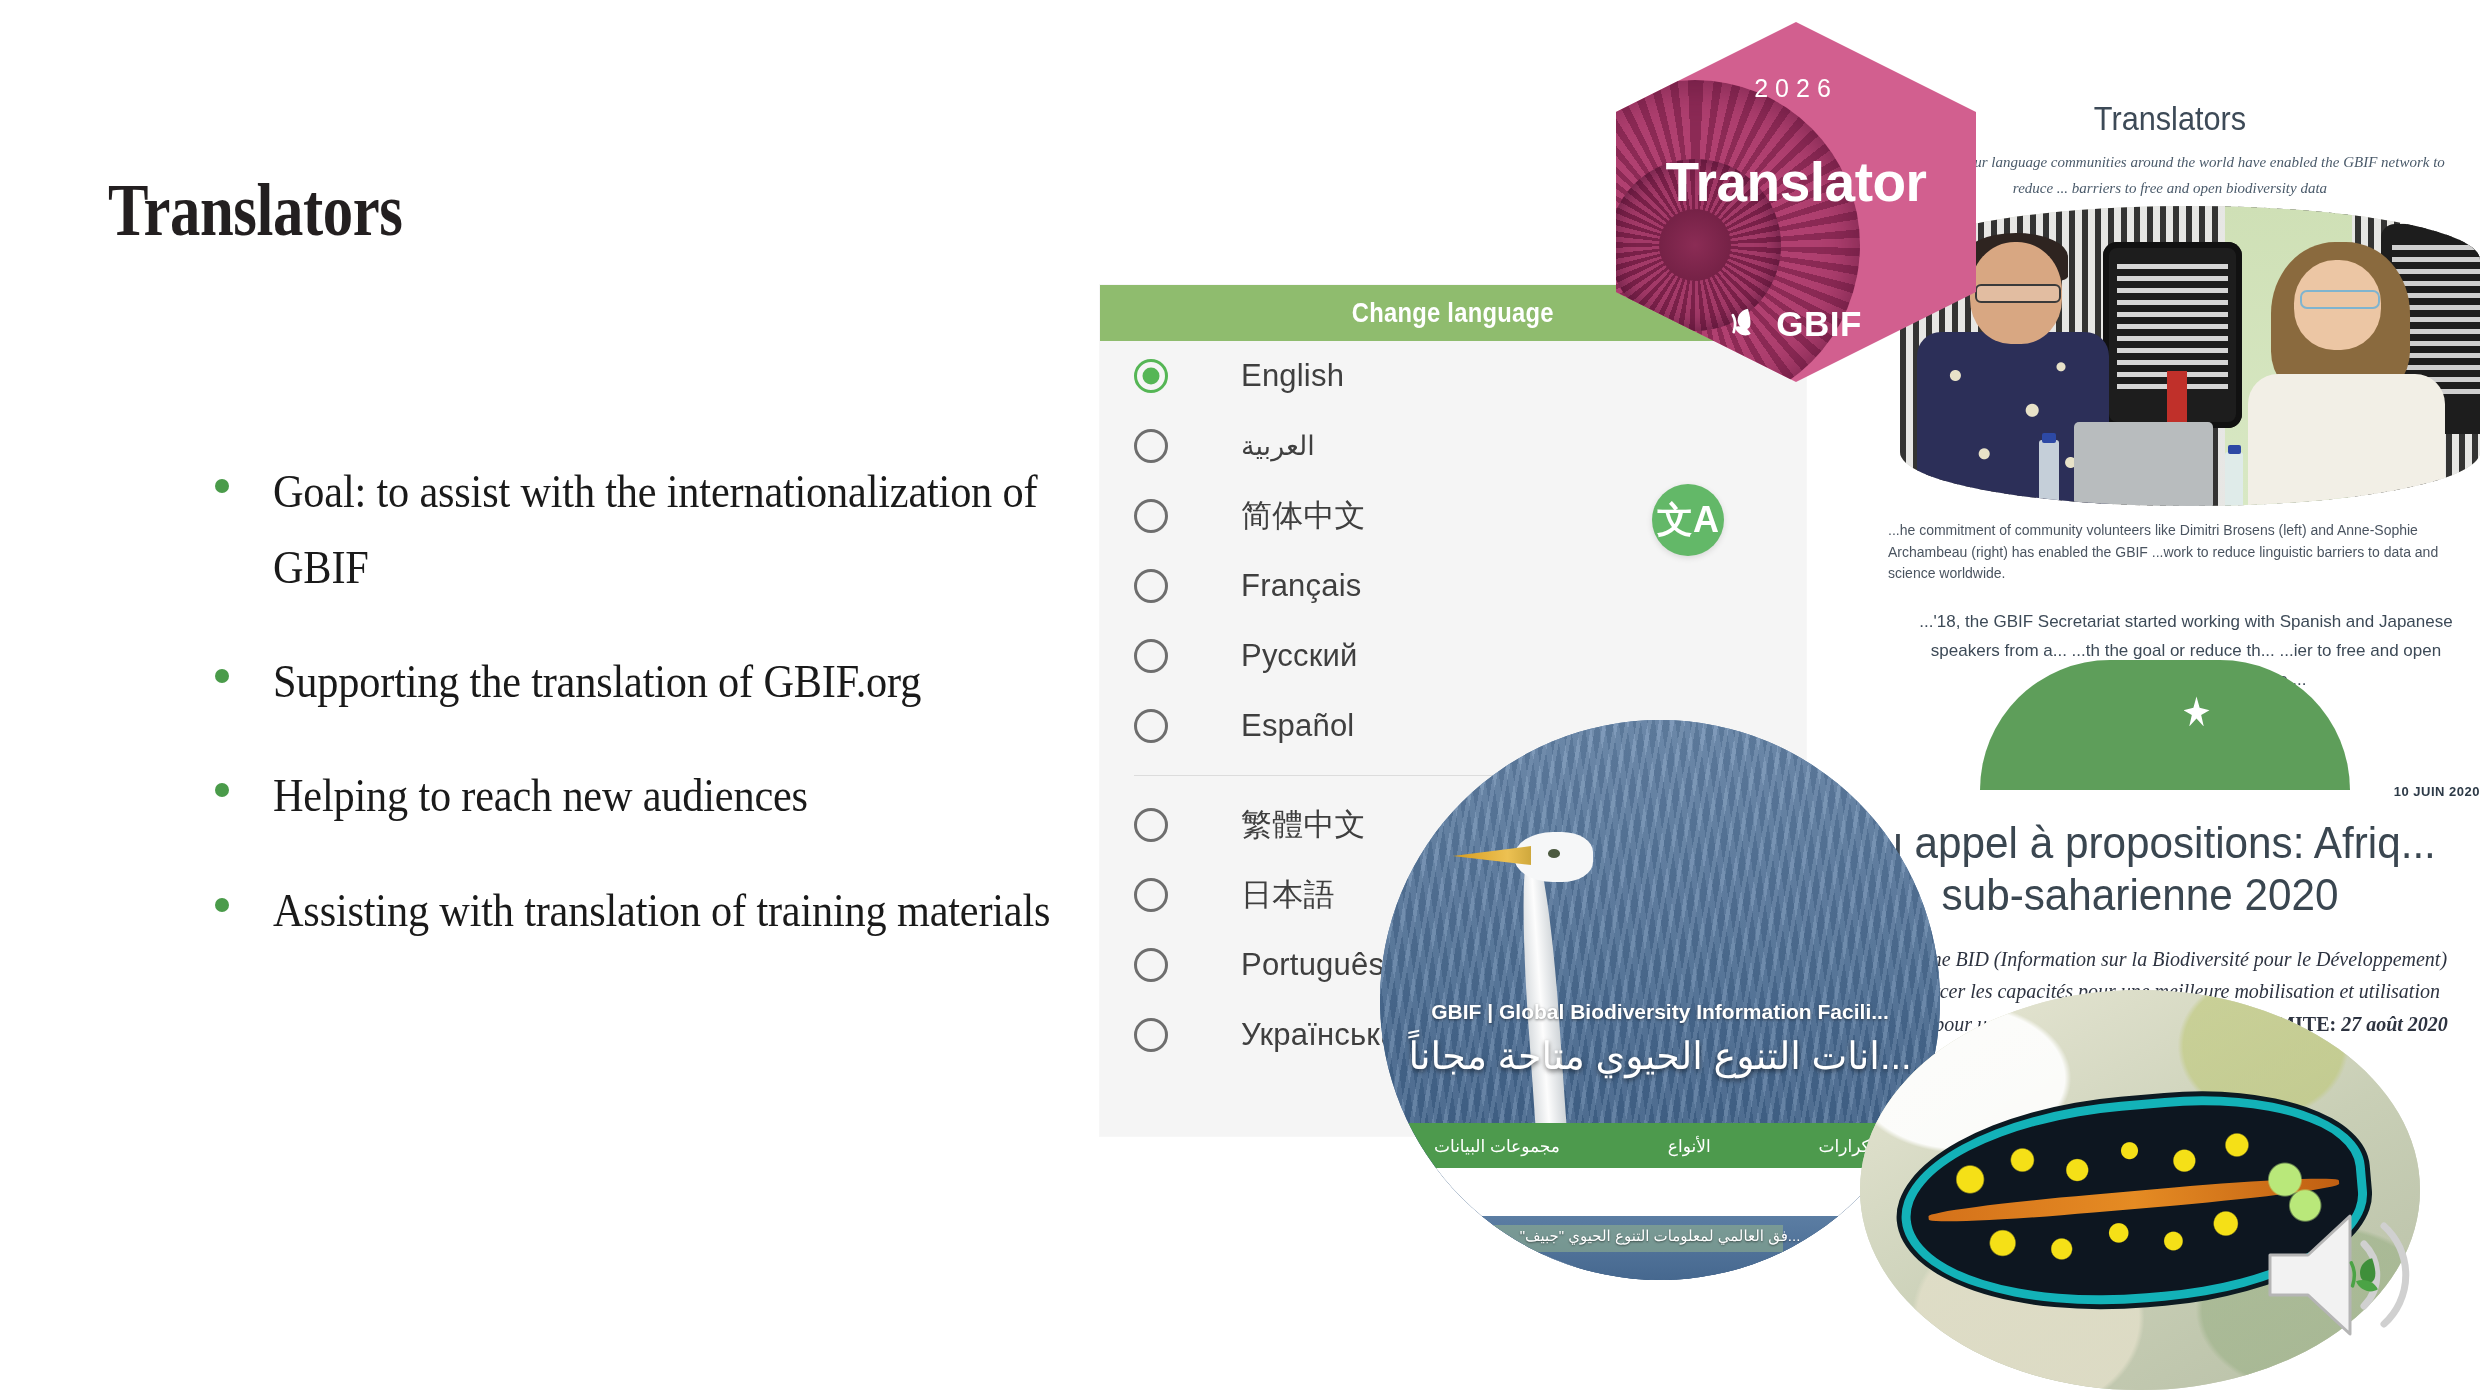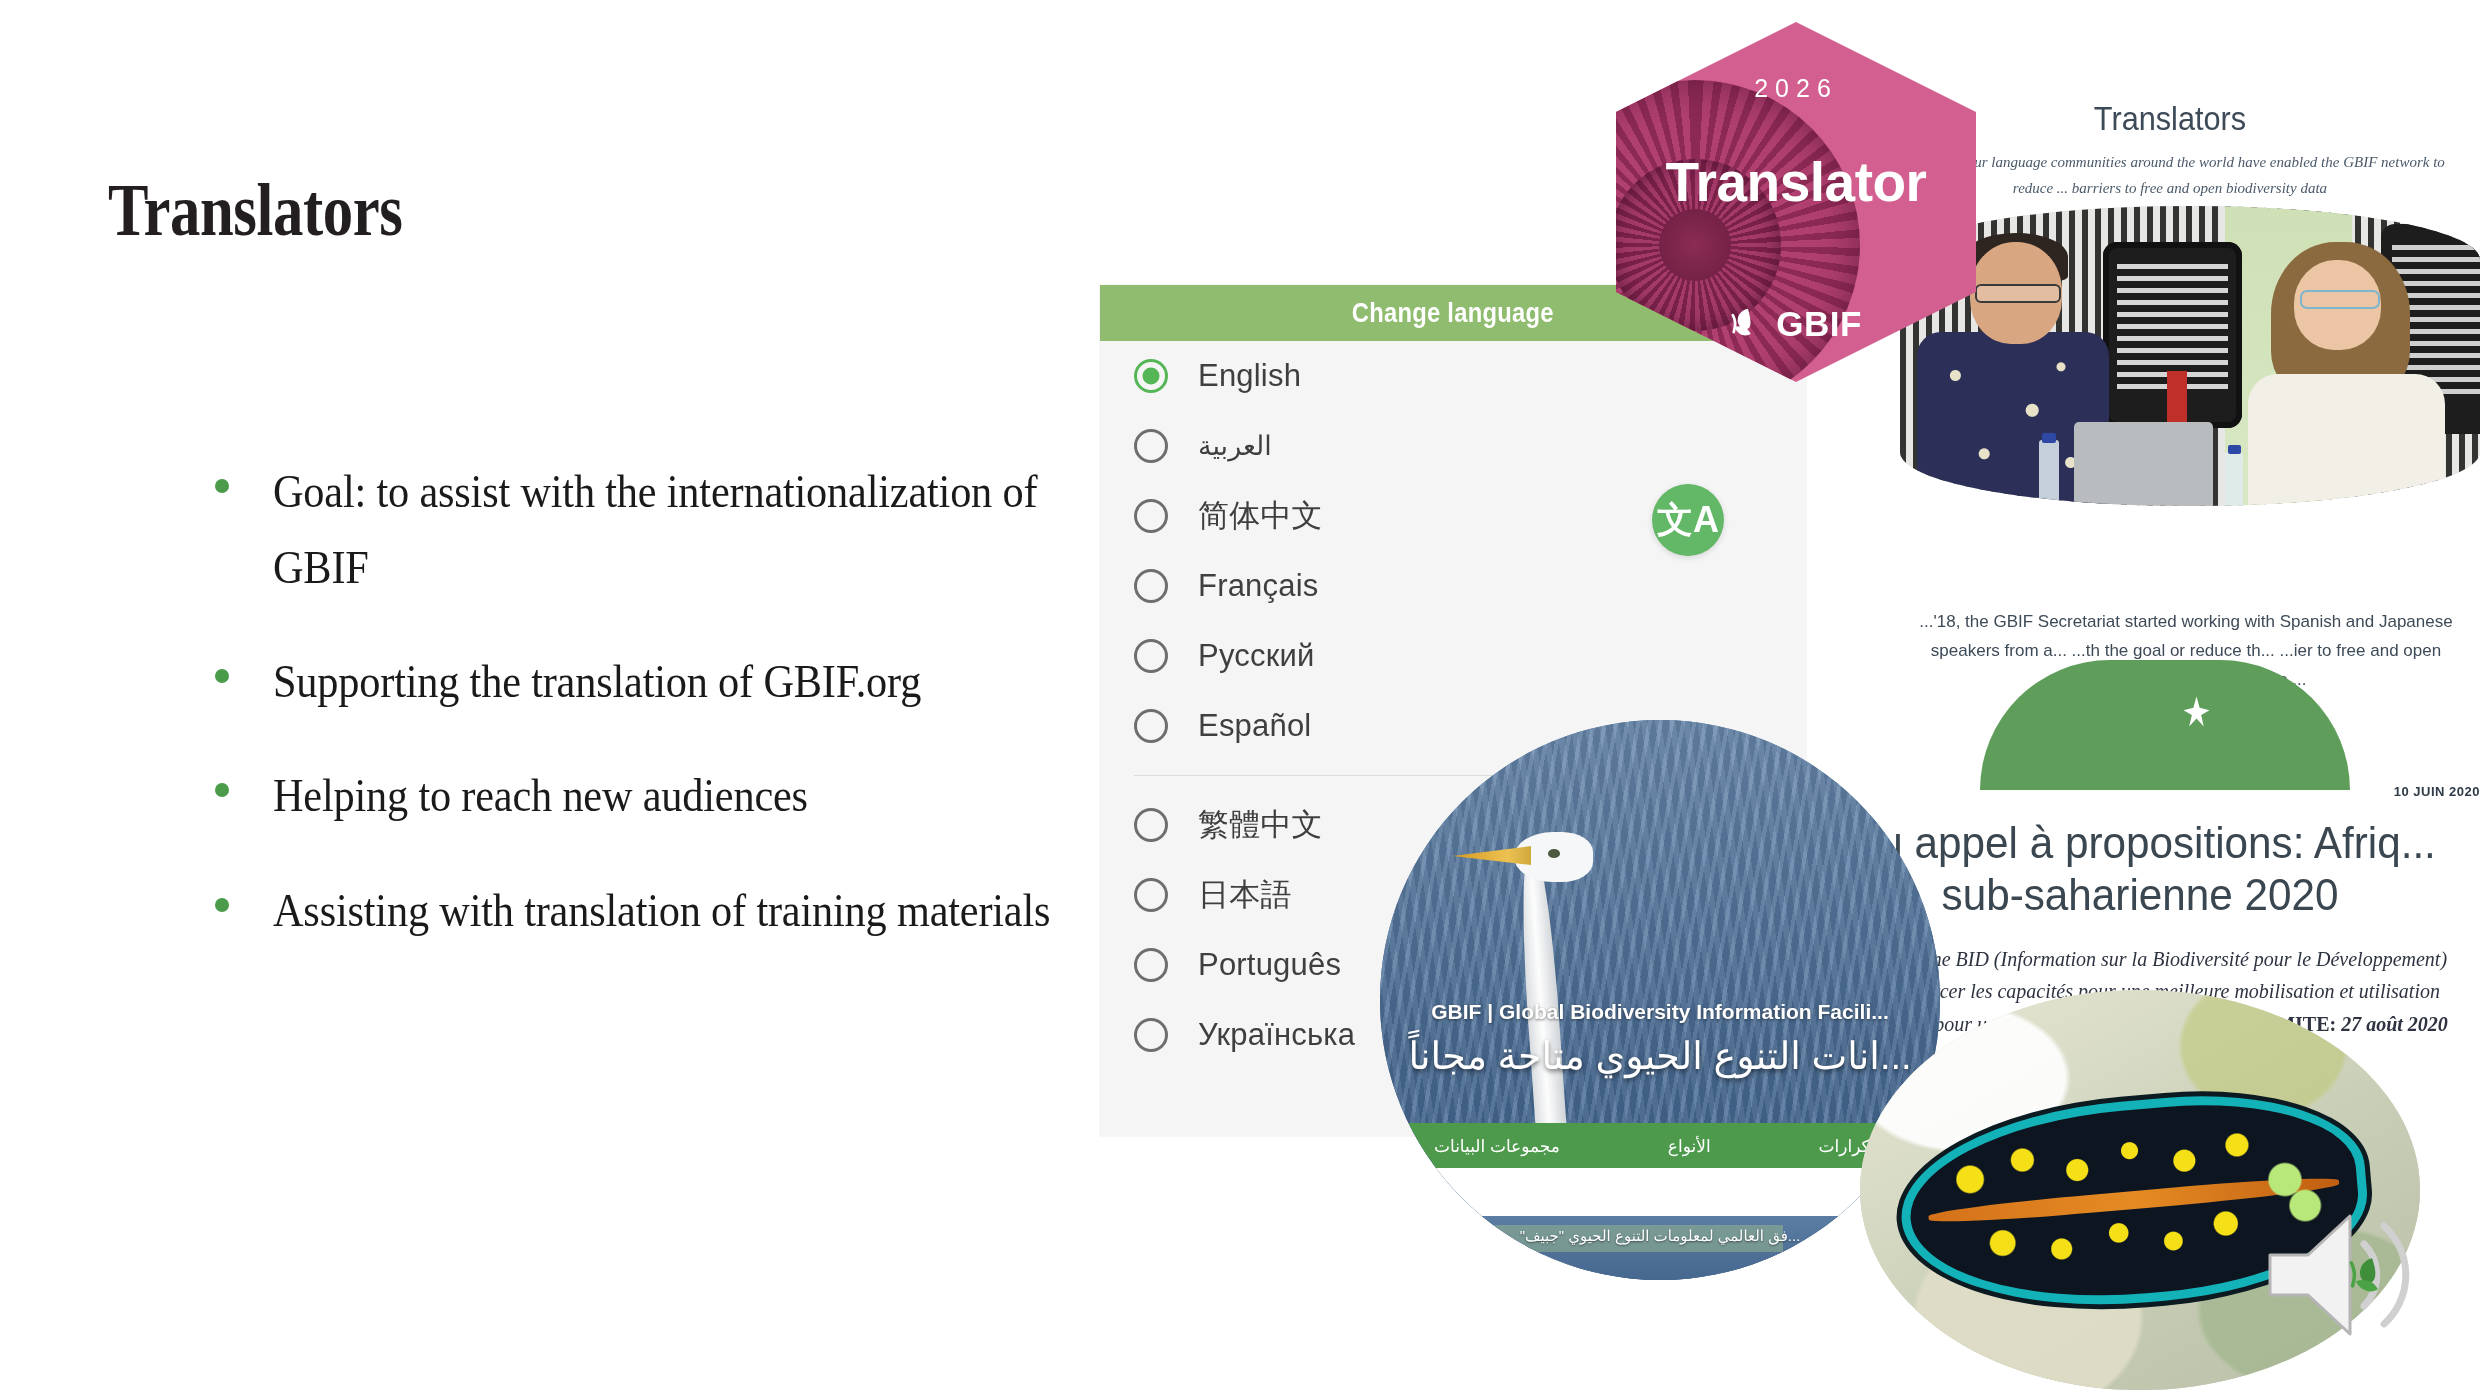--- a/index.html
+++ b/index.html
@@ -61,21 +61,21 @@
     background:#8fbc6e;
     display:flex;align-items:center;justify-content:center;
   }
   .lang-header-title{
     color:#fff;font-size:27px;font-weight:bold;
     transform:scaleX(0.88);letter-spacing:0.3px;
   }
   .lang-list{position:absolute;left:0;top:56px;width:706px;}
   .lang-item{
     display:flex;align-items:center;
-    height:70px;padding-left:34px;
+    height:70px;padding-left:34px;gap:43px;
   }
   .radio{
     width:34px;height:34px;border-radius:50%;
     border:3px solid #6e6e6e;box-sizing:border-box;
     margin-right:30px;flex:0 0 auto;position:relative;
   }
   .radio.checked{border-color:#55b655;}
   .radio.checked::after{
     content:"";position:absolute;left:50%;top:50%;
     width:17px;height:17px;border-radius:50%;
@@ -509,20 +509,21 @@
           <div class="person-r-hair"></div>
           <div class="person-r-face"></div>
           <div class="person-r-glasses"></div>
           <div class="person-r-body"></div>
           <div class="laptop"></div>
           <div class="bottle-a"></div>
           <div class="bottle-b"></div>
         </div>
       </div>
 
+      <div class="news-caption">...he commitment of community volunteers like Dimitri Brosens (left) and Anne-Sophie Archambeau (right) has enabled the GBIF ...work to reduce linguistic barriers to data and science worldwide.</div>
       <div class="news-body">...'18, the GBIF Secretariat started working with Spanish and Japanese speakers from a... ...th the goal or reduce th... ...ier to free and open biodi... ...on spa... ...thanks to ...</div>
       <div class="green-arc"></div>
     </div>
 
     <div class="fr-card">
       <div class="fr-date">10 JUIN 2020</div>
       <div class="fr-title">
         <div>...u appel à propositions: Afriq...</div>
         <div>sub-saharienne 2020</div>
       </div>

